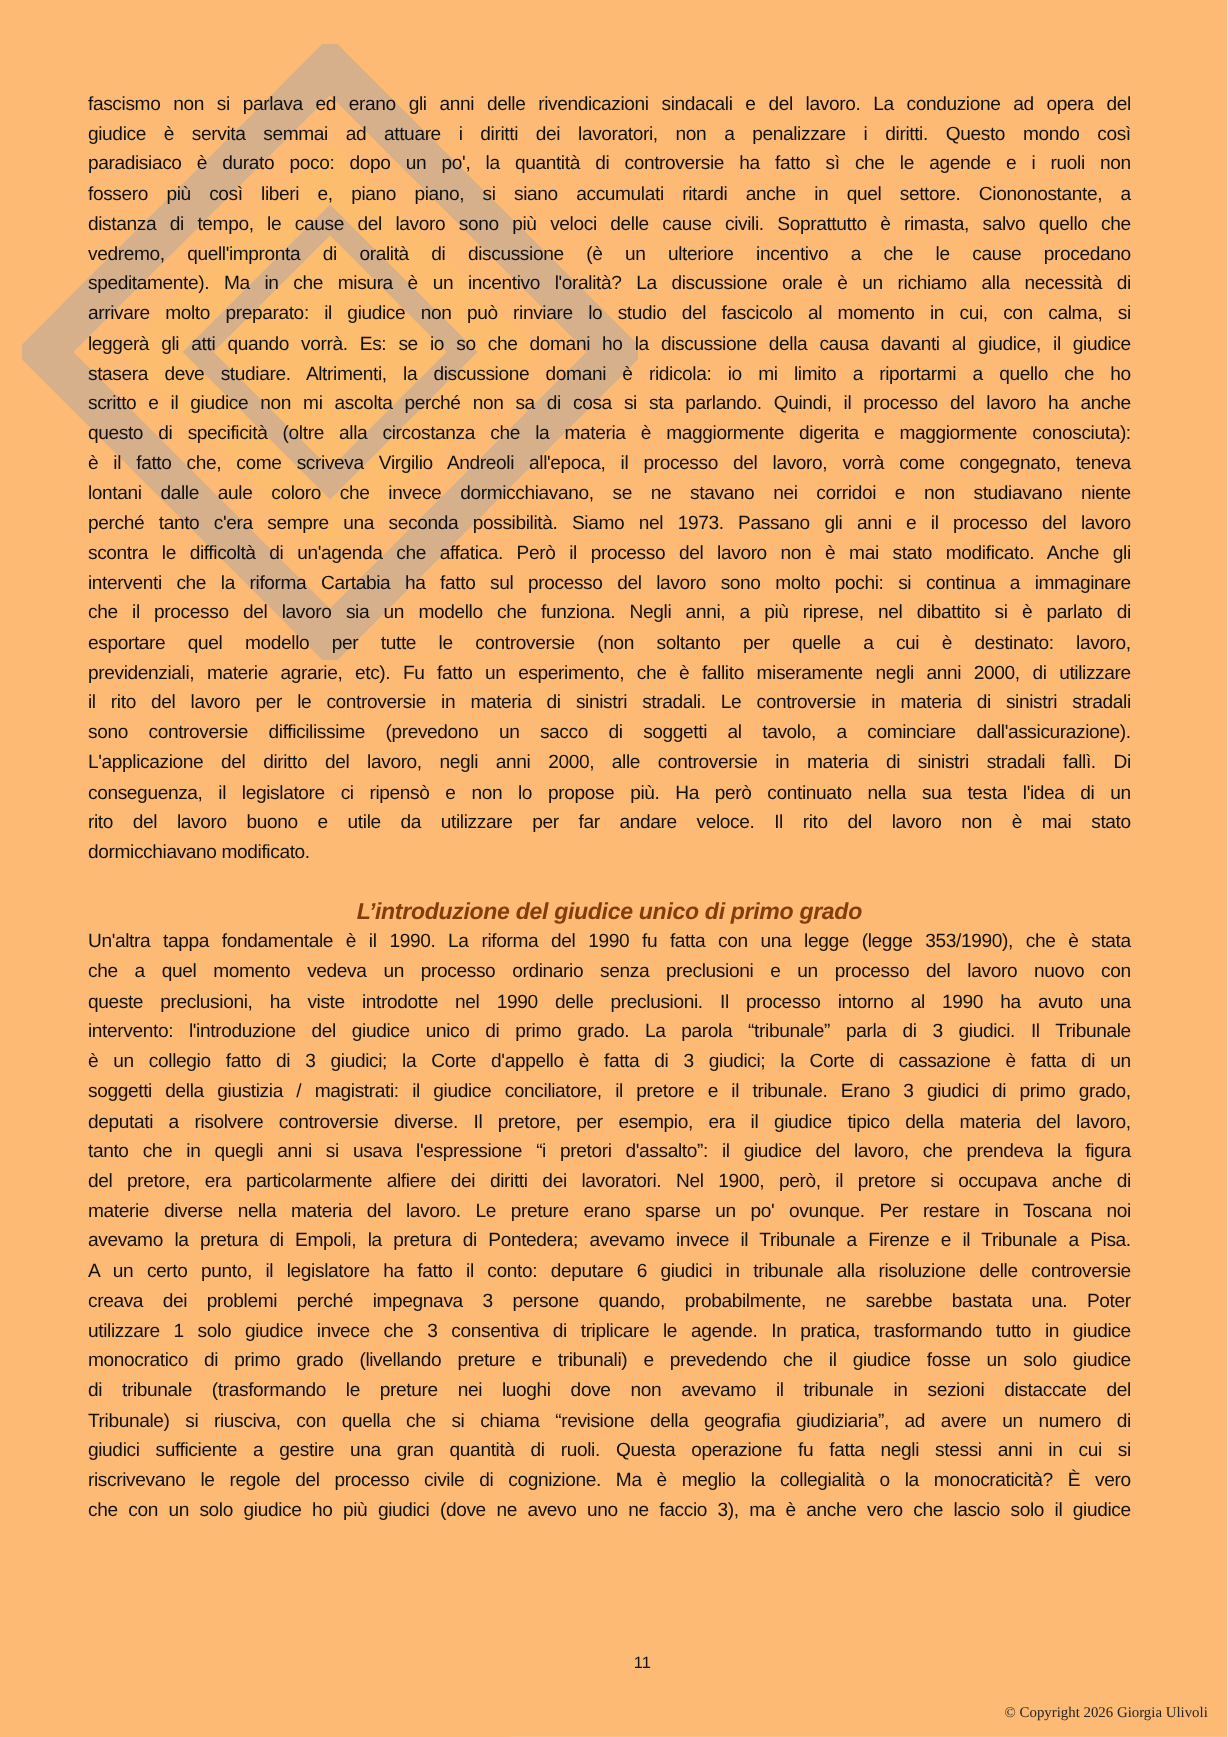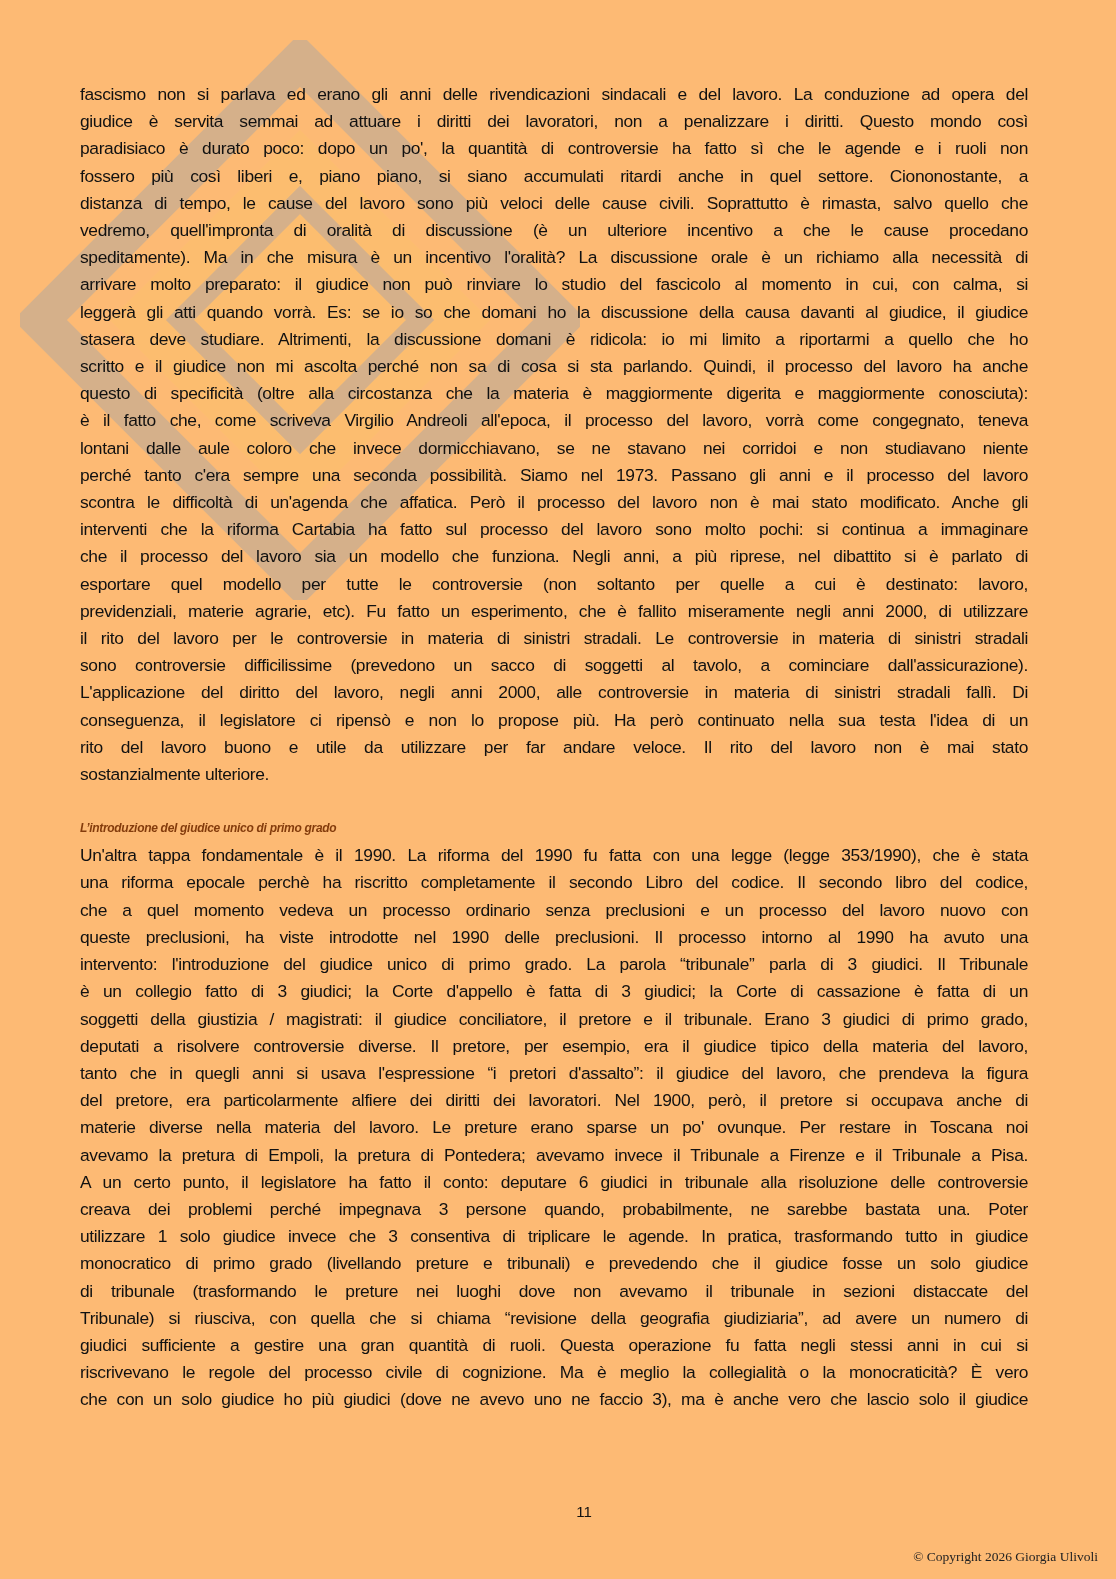--- a/index.html
+++ b/index.html
@@ -6,21 +6,21 @@
     body { width: 1116px; height: 1579px; position: relative; overflow: hidden; }
     .page { position: absolute; left: 0; top: 0; width: 1116px; height: 1579px; background: #fdba74; text-decoration: underline; }
     .watermark { position: absolute; left: 20px; top: 40px; width: 560px; height: 560px; pointer-events: none; opacity: 0.22; }
     .content { position: absolute; left: 80px; top: 81px; width: 948px;
       font-family: "Liberation Sans", "DejaVu Sans", sans-serif; font-size: 17.4px; line-height: 27.2px; color: #111;
       letter-spacing: -0.35px; }
     .content p { margin: 0; text-align: justify; text-align-last: left; }
     .content p.line { text-align-last: justify; }
     .content p.last { text-align-last: left; }
     .gap { height: 27px; }
-    .heading { font-weight: bold; font-style: italic; color: #843C0C; font-size: 12px; line-height: 27px; margin: 0; letter-spacing: -0.3px; }
+    .heading { font-weight: bold; font-style: italic; color: #843C0C; font-size: 21px; line-height: 27px; margin: 0; letter-spacing: -0.3px; text-align: center; }
     .page-number { position: absolute; top: 1503px; left: 0; width: 1116px; text-align: center;
       font-family: "Liberation Sans", sans-serif; font-size: 15px; color: #111; padding-left: 26px; }
     .copyright { position: absolute; top: 1549px; right: 18px; font-family: "Liberation Serif", serif; font-size: 13.5px; color: #222; text-align: center; }
   </style>
 </head>
 <body>
 
 <div class="page">
 
   <svg class="watermark" viewBox="0 0 560 560">
@@ -49,27 +49,26 @@
         <p class="line">scontra le difficoltà di un'agenda che affatica. Però il processo del lavoro non è mai stato modificato. Anche gli</p>
         <p class="line">interventi che la riforma Cartabia ha fatto sul processo del lavoro sono molto pochi: si continua a immaginare</p>
         <p class="line">che il processo del lavoro sia un modello che funziona. Negli anni, a più riprese, nel dibattito si è parlato di</p>
         <p class="line">esportare quel modello per tutte le controversie (non soltanto per quelle a cui è destinato: lavoro,</p>
         <p class="line">previdenziali, materie agrarie, etc). Fu fatto un esperimento, che è fallito miseramente negli anni 2000, di utilizzare</p>
         <p class="line">il rito del lavoro per le controversie in materia di sinistri stradali. Le controversie in materia di sinistri stradali</p>
         <p class="line">sono controversie difficilissime (prevedono un sacco di soggetti al tavolo, a cominciare dall'assicurazione).</p>
         <p class="line">L'applicazione del diritto del lavoro, negli anni 2000, alle controversie in materia di sinistri stradali fallì. Di</p>
         <p class="line">conseguenza, il legislatore ci ripensò e non lo propose più. Ha però continuato nella sua testa l'idea di un</p>
         <p class="line">rito del lavoro buono e utile da utilizzare per far andare veloce. Il rito del lavoro non è mai stato</p>
-        <p class="last">sostanzialmente ulteriore.</p>
+        <p class="last">dormicchiavano modificato.</p>
       </div>
     <div class="gap"></div>
     <h2 class="heading">L’introduzione del giudice unico di primo grado</h2>
     <div id="p2">
         <p class="line">Un'altra tappa fondamentale è il 1990. La riforma del 1990 fu fatta con una legge (legge 353/1990), che è stata</p>
-        <p class="line">una riforma epocale perchè ha riscritto completamente il secondo Libro del codice. Il secondo libro del codice,</p>
         <p class="line">che a quel momento vedeva un processo ordinario senza preclusioni e un processo del lavoro nuovo con</p>
         <p class="line">queste preclusioni, ha viste introdotte nel 1990 delle preclusioni. Il processo intorno al 1990 ha avuto una</p>
         <p class="line">intervento: l'introduzione del giudice unico di primo grado. La parola “tribunale” parla di 3 giudici. Il Tribunale</p>
         <p class="line">è un collegio fatto di 3 giudici; la Corte d'appello è fatta di 3 giudici; la Corte di cassazione è fatta di un</p>
         <p class="line">soggetti della giustizia / magistrati: il giudice conciliatore, il pretore e il tribunale. Erano 3 giudici di primo grado,</p>
         <p class="line">deputati a risolvere controversie diverse. Il pretore, per esempio, era il giudice tipico della materia del lavoro,</p>
         <p class="line">tanto che in quegli anni si usava l'espressione “i pretori d'assalto”: il giudice del lavoro, che prendeva la figura</p>
         <p class="line">del pretore, era particolarmente alfiere dei diritti dei lavoratori. Nel 1900, però, il pretore si occupava anche di</p>
         <p class="line">materie diverse nella materia del lavoro. Le preture erano sparse un po' ovunque. Per restare in Toscana noi</p>
         <p class="line">avevamo la pretura di Empoli, la pretura di Pontedera; avevamo invece il Tribunale a Firenze e il Tribunale a Pisa.</p>

